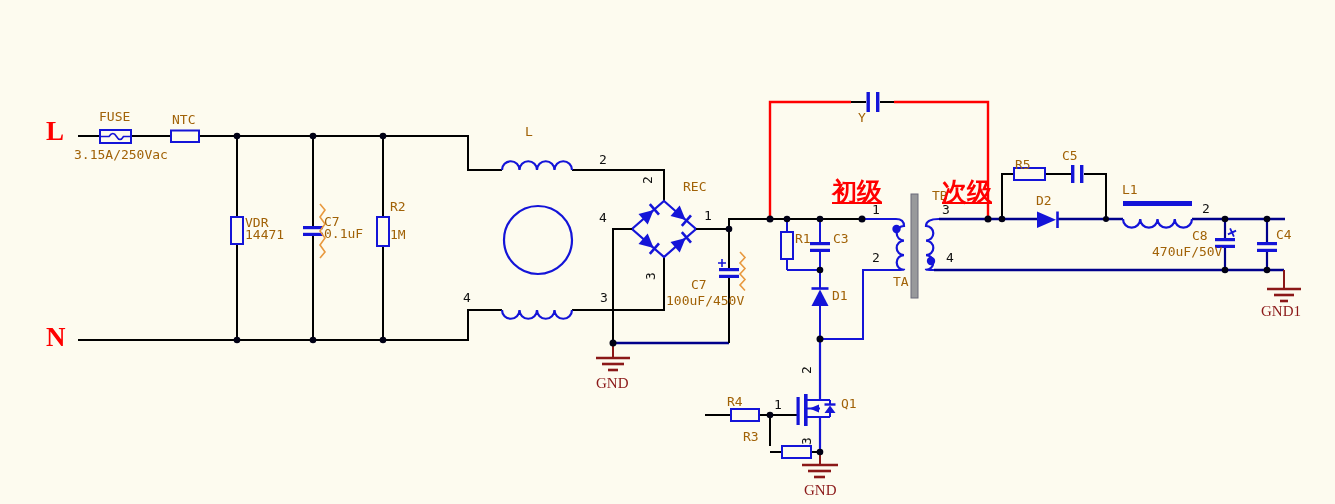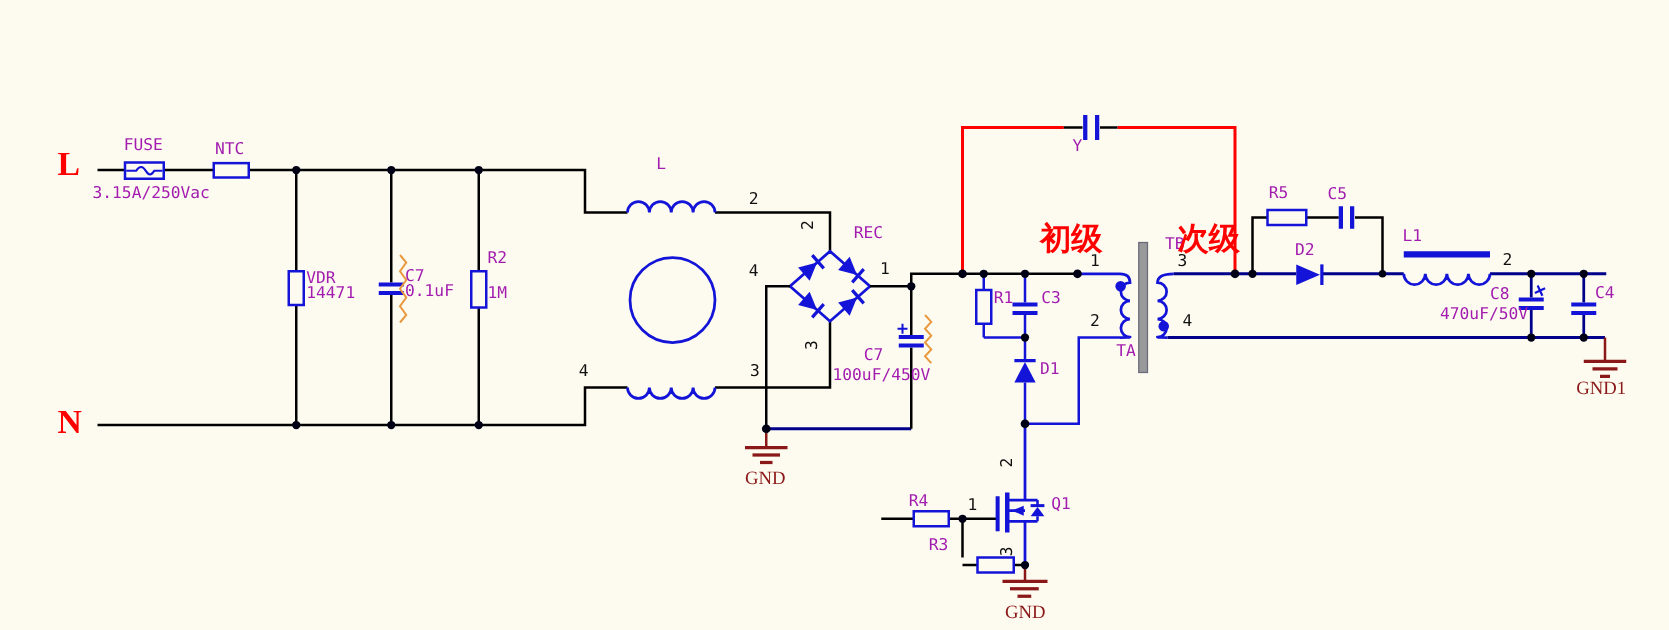--- a/index.html
+++ b/index.html
@@ -1,25 +1,25 @@
 <!DOCTYPE html>
 <html><head>
 <meta charset="utf-8">
 <style>
   html,body{margin:0;padding:0;background:#fdfbef;}
   #canvas{position:relative;width:1335px;height:504px;background:#fdfbef;overflow:hidden;
           font-family:"DejaVu Sans Mono",monospace;}
   #wiring{position:absolute;left:0;top:0;}
-  .lbl{position:absolute;font:13px/1.1 "DejaVu Sans Mono",monospace;color:#a21caf;white-space:nowrap;}
+  .lbl{position:absolute;font:13px/1.1 "DejaVu Sans Mono",monospace;color:#a16207;white-space:nowrap;}
   .pin{position:absolute;font:13px/1.1 "DejaVu Sans Mono",monospace;color:#101010;white-space:nowrap;}
   .rot{transform:rotate(-90deg);transform-origin:center center;}
   .gnd{position:absolute;font:15px/1.1 "Liberation Serif",serif;color:#8b1818;white-space:nowrap;text-align:center;}
   .red-big{position:absolute;font:bold 27px/1.0 "Liberation Serif",serif;color:#ff0000;white-space:nowrap;}
   .volt{font-size:23px;}
-  .cjk{position:absolute;font:bold 25px/1.0 "Liberation Sans",sans-serif;color:#ff0000;white-space:nowrap;z-index:5;}
+  .cjk{position:absolute;font:bold 25px/1.0 "Liberation Sans",sans-serif;color:#ff0000;white-space:nowrap;z-index:5;text-decoration:underline;}
 </style>
 </head>
 <body>
 
 <div id="canvas">
 
 <svg id="wiring" width="1335" height="504" viewBox="0 0 1335 504">
 
   <g stroke="#000" stroke-width="2" fill="none">
     <path d="M78,136 H468 V170 H502"></path>
@@ -267,21 +267,21 @@
   <span class="cjk" style="left:942px;top:179px">次级</span>
 
   <span class="lbl" style="left:727px;top:395px">R4</span>
   <span class="pin" style="left:774px;top:398px">1</span>
   <span class="lbl" style="left:841px;top:397px">Q1</span>
   <span class="pin rot" style="left:803px;top:363px">2</span>
   <span class="lbl" style="left:743px;top:430px">R3</span>
   <span class="pin rot" style="left:803px;top:434px">3</span>
   <span class="gnd" style="left:804px;top:482px">GND</span>
 
-  <span class="lbl" style="left:1015px;top:148px">R5</span>
+  <span class="lbl" style="left:1015px;top:158px">R5</span>
   <span class="lbl" style="left:1062px;top:149px">C5</span>
   <span class="lbl" style="left:1036px;top:194px">D2</span>
   <span class="lbl" style="left:1122px;top:183px">L1</span>
   <span class="pin" style="left:1202px;top:202px">2</span>
   <span class="lbl" style="left:1192px;top:229px">C8</span>
   <span class="lbl" style="left:1152px;top:245px">470uF/50V</span>
   <span class="lbl" style="left:1276px;top:228px">C4</span>
   <span class="gnd" style="left:1261px;top:303px">GND1</span>
 
 </div>

